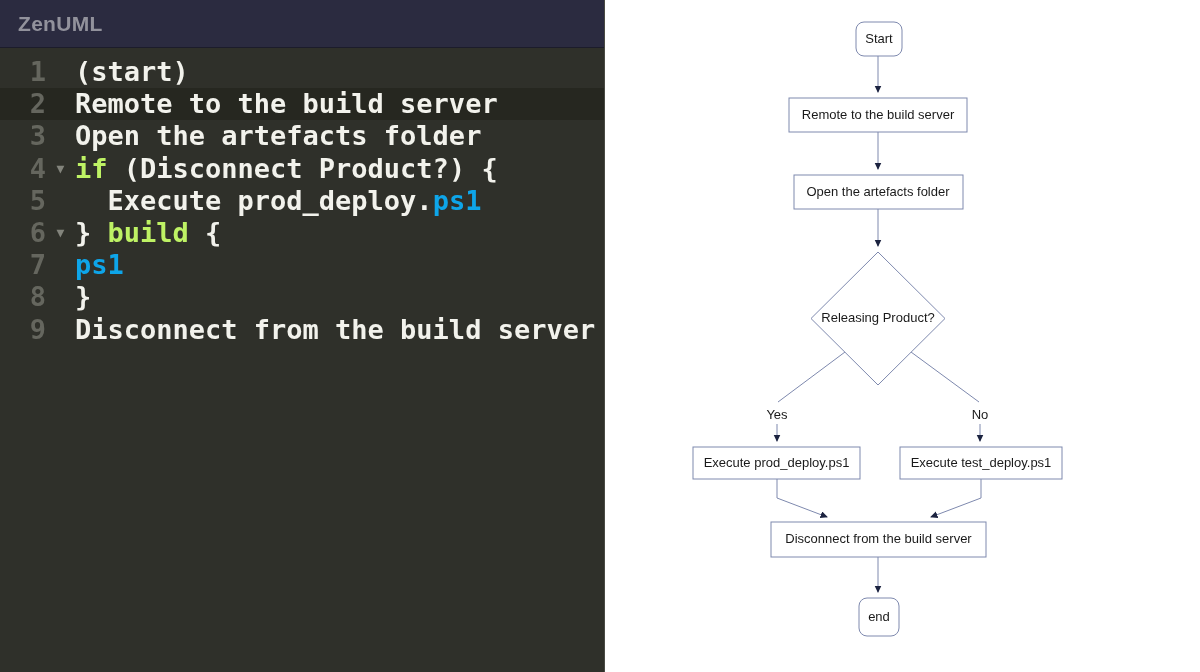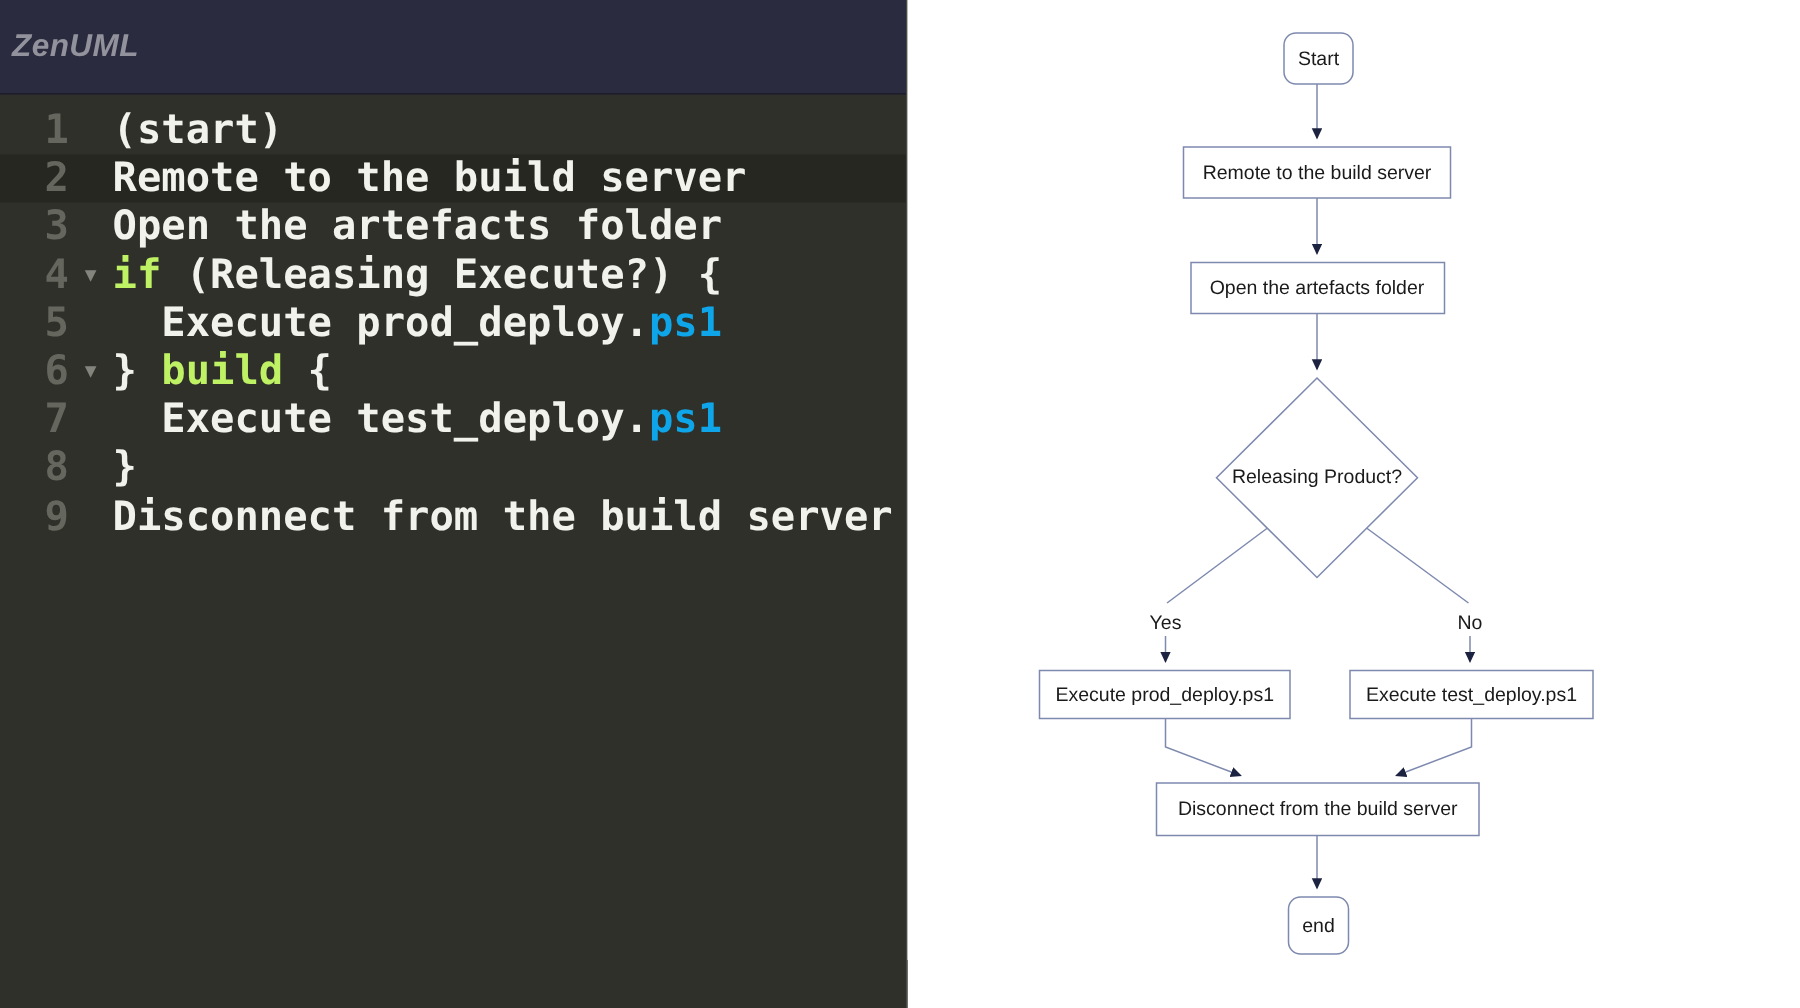--- a/index.html
+++ b/index.html
@@ -7,26 +7,25 @@
   body { display:flex; }
 
   
   .editor-panel {
     width:605px; height:672px; flex:none;
     background:#2f302a;
     border-right:1px solid #4a4b44;
     display:flex; flex-direction:column;
   }
   .editor-header {
-    height:63px; flex:none;
+    height:48px; flex:none;
     background:#2b2b40;
     border-bottom:1px solid #1c1c2b;
     display:flex; align-items:center;
-    padding-left:8px;
-    font-style:italic;
+    padding-left:18px;
   }
   .editor-title {
     color:#92929c; font-size:21px; font-weight:700; letter-spacing:.3px;
   }
   .code-area {
     flex:1; padding-top:8px;
     font-family:"DejaVu Sans Mono",monospace;
     font-size:27px; font-weight:600; line-height:32.2px;
     color:#f2f2ec;
   }
@@ -76,39 +75,39 @@
 
     <div class="code-row">
       <span class="ln">3</span>
       <span class="fold-col"></span>
       <span class="code-text">Open the artefacts folder</span>
     </div>
 
     <div class="code-row">
       <span class="ln">4</span>
       <span class="fold-col">▼</span>
-      <span class="code-text kw">if</span><span class="code-text"> (Releasing Execute?) {</span>
+      <span class="code-text kw">if</span><span class="code-text"> (Disconnect Product?) {</span>
     </div>
 
     <div class="code-row">
       <span class="ln">5</span>
       <span class="fold-col"></span>
       <span class="code-text">  Execute prod_deploy.</span><span class="code-text ext">ps1</span>
     </div>
 
     <div class="code-row">
       <span class="ln">6</span>
       <span class="fold-col">▼</span>
       <span class="code-text">} </span><span class="code-text kw">build</span><span class="code-text"> {</span>
     </div>
 
     <div class="code-row">
       <span class="ln">7</span>
       <span class="fold-col"></span>
-      <span class="code-text">  Execute test_deploy.</span><span class="code-text ext">ps1</span>
+      <span class="code-text ext">ps1</span>
     </div>
 
     <div class="code-row">
       <span class="ln">8</span>
       <span class="fold-col"></span>
       <span class="code-text">}</span>
     </div>
 
     <div class="code-row">
       <span class="ln">9</span>

